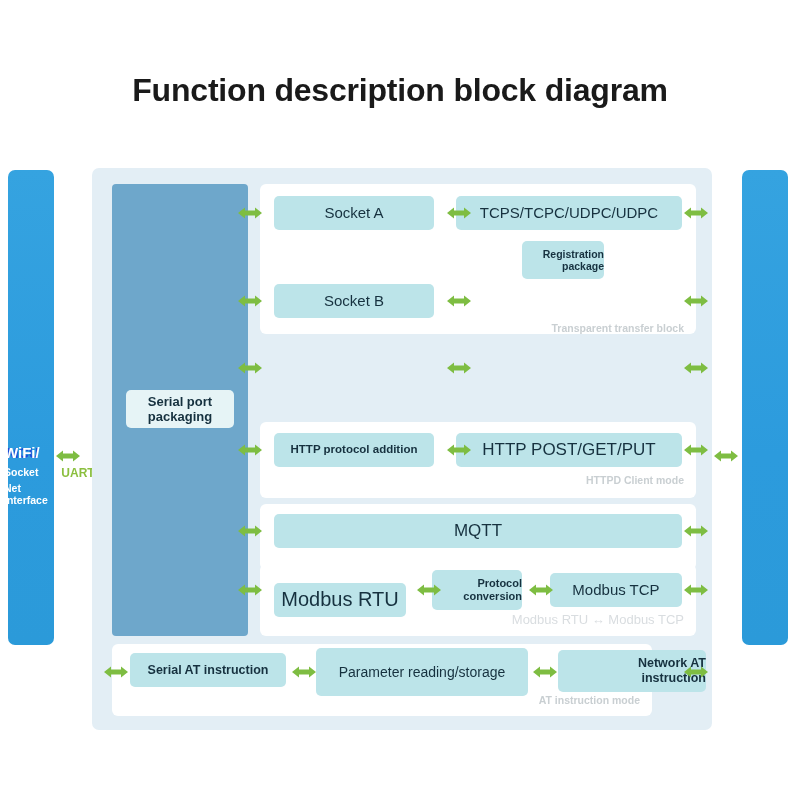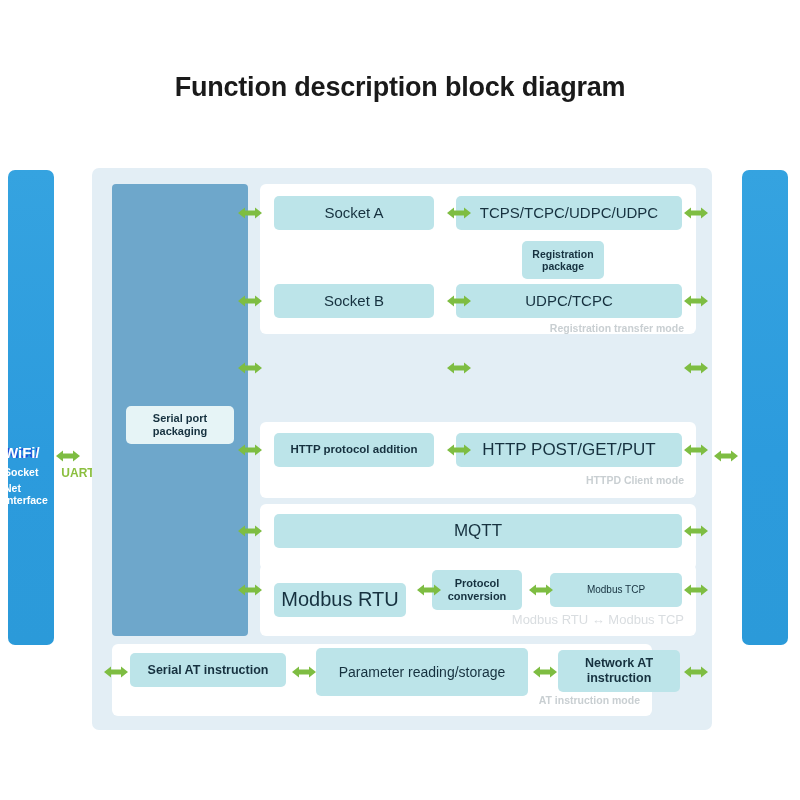--- a/index.html
+++ b/index.html
@@ -4,21 +4,21 @@
 <style>
   html,body{margin:0;padding:0;}
   body{
     width:800px;height:800px;
     background:#ffffff;
     font-family:"Liberation Sans","DejaVu Sans",sans-serif;
     position:relative;overflow:hidden;
   }
   #page-title{
     position:absolute;left:0;top:72px;width:800px;text-align:center;
-    font-size:27px;font-weight:bold;color:#1a1a1a;letter-spacing:-0.2px;
+    font-size:32px;font-weight:bold;color:#1a1a1a;letter-spacing:-0.2px;
   }
 
   
   .rail{
     position:absolute;width:46px;border-radius:7px;
     background:linear-gradient(180deg,#35a3e0 0%,#2c9bdd 60%,#2b9ad9 100%);
     color:#ffffff;
   }
   #mcu-rail{left:8px;top:170px;height:475px;}
   #wifi-rail{left:742px;top:170px;height:475px;}
@@ -49,30 +49,30 @@
 
   
   #serial-column{
     position:absolute;left:20px;top:16px;width:136px;height:452px;
     background:#6ea7cb;border-radius:4px;
   }
   #serial-chip{
     position:absolute;left:34px;top:222px;width:108px;height:38px;
     background:#e6f4f6;border-radius:5px;
     display:flex;align-items:center;justify-content:center;text-align:center;
-    font-size:11px;font-weight:bold;color:#16313f;line-height:1.18;margin-top:16px;
+    font-size:13px;font-weight:bold;color:#16313f;line-height:1.18;
   }
 
   
   .panel{
     position:absolute;background:#ffffff;border-radius:6px;
   }
   .block{
     position:absolute;background:#bce4e9;border-radius:5px;
-    display:flex;align-items:center;justify-content:center;text-align:center;
+    display:flex;align-items:center;justify-content:center;text-align:right;
     color:#16313f;line-height:1.18;
   }
   .caption{
     position:absolute;font-size:10.5px;font-weight:bold;color:#c9cfd2;
     white-space:nowrap;text-align:right;
   }
   .caption.grey-strong{color:#d9dde0;font-size:13px;font-weight:normal;}
 </style>
 </head>
 <body>
@@ -103,46 +103,45 @@
 <div id="diagram-container">
 
   <div id="serial-column"></div>
   <div id="serial-chip">Serial port packaging</div>
 
   <div class="panel" style="left:168px;top:16px;width:436px;height:150px;">
     <div class="block" style="left:14px;top:12px;width:160px;height:34px;font-size:15px;">Socket A</div>
     <div class="block" style="left:196px;top:12px;width:226px;height:34px;font-size:15px;">TCPS/TCPC/UDPC/UDPC</div>
     <div class="block" style="left:262px;top:57px;width:82px;height:38px;font-size:10.5px;font-weight:bold;">Registration package</div>
     <div class="block" style="left:14px;top:100px;width:160px;height:34px;font-size:15px;">Socket B</div>
-    <div class="block" style="left:196px;top:100px;width:226px;height:34px;font-size:15px;">UDPC/TCPC</div>
-    <div class="caption" style="right:12px;top:138px;">Registration transfer mode</div>
+    <div class="caption" style="right:12px;top:138px;">Transparent transfer block</div>
   </div>
 
 
   <div class="panel" style="left:168px;top:254px;width:436px;height:76px;">
     <div class="block" style="left:196px;top:11px;width:226px;height:34px;font-size:17px;">HTTP POST/GET/PUT</div>
     <div class="block" style="left:14px;top:11px;width:160px;height:34px;font-size:11.5px;font-weight:bold;">HTTP protocol addition</div>
     <div class="caption" style="right:12px;top:52px;">HTTPD Client mode</div>
   </div>
 
   <div class="panel" style="left:168px;top:336px;width:436px;height:66px;">
     <div class="block" style="left:14px;top:10px;width:408px;height:34px;font-size:17px;">MQTT</div>
   </div>
 
   <div class="panel" style="left:168px;top:396px;width:436px;height:72px;">
     <div class="block" style="left:14px;top:19px;width:132px;height:34px;font-size:20px;">Modbus RTU</div>
     <div class="block" style="left:172px;top:6px;width:90px;height:40px;font-size:11px;font-weight:bold;">Protocol conversion</div>
-    <div class="block" style="left:290px;top:9px;width:132px;height:34px;font-size:10px;">Modbus TCP</div>
+    <div class="block" style="left:290px;top:9px;width:132px;height:34px;font-size:15px;">Modbus TCP</div>
     <div class="caption grey-strong" style="right:12px;top:48px;">Modbus RTU ↔ Modbus TCP</div>
   </div>
 
   <div class="panel" style="left:20px;top:476px;width:540px;height:72px;">
     <div class="block" style="left:18px;top:9px;width:156px;height:34px;font-size:12.5px;font-weight:bold;">Serial AT instruction</div>
     <div class="block" style="left:204px;top:4px;width:212px;height:48px;font-size:14px;">Parameter reading/storage</div>
-    <div class="block" style="left:446px;top:6px;width:122px;height:42px;font-size:12.5px;font-weight:bold;">Network AT instruction</div>
+    <div class="block" style="left:446px;top:6px;width:122px;height:42px;font-size:12.5px;font-weight:bold;padding-left:26px;">Network AT instruction</div>
     <div class="caption" style="right:12px;top:50px;">AT instruction mode</div>
   </div>
 
   <div class="arrow" style="left:146px;top:37px;">
       <svg viewBox="0 0 24 16">
         <path d="M0 8 L7 2.5 L7 5.6 L17 5.6 L17 2.5 L24 8 L17 13.5 L17 10.4 L7 10.4 L7 13.5 Z" fill="#7ebd42"></path>
       </svg>
     </div>
   <div class="arrow" style="left:146px;top:125px;">
       <svg viewBox="0 0 24 16">

